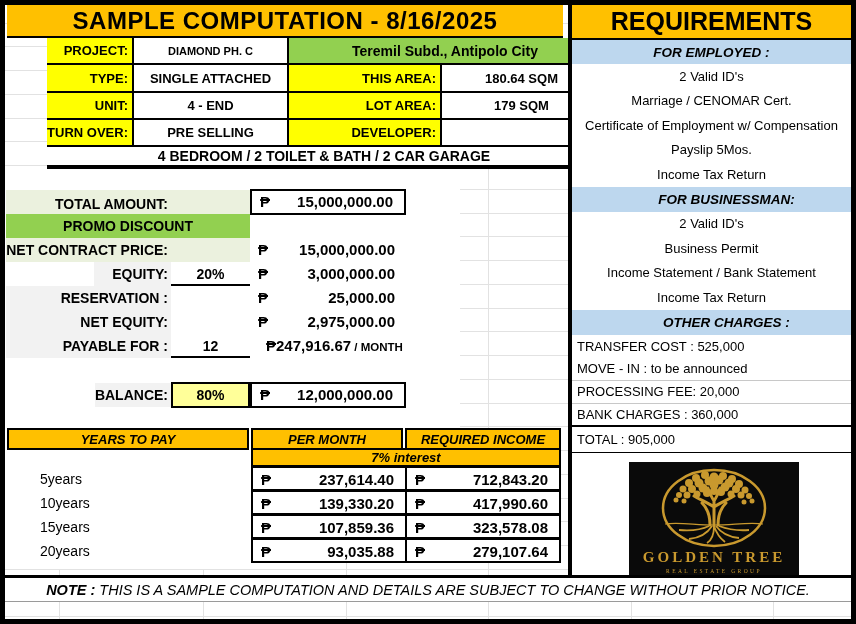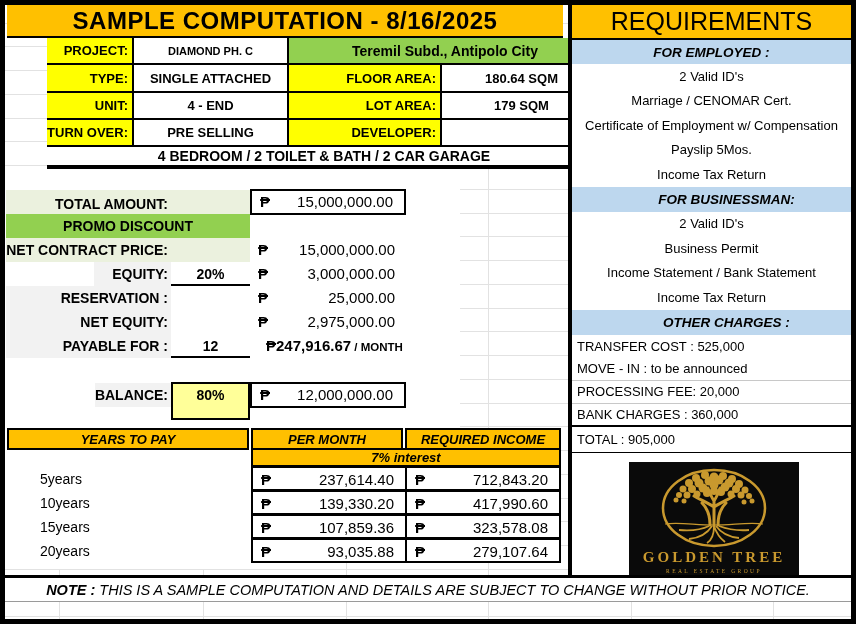--- a/index.html
+++ b/index.html
@@ -30,35 +30,35 @@
   .ptable .feat{grid-column:1/5;border-bottom:4px solid #000;font-size:14px;}
 
   
   .abs{position:absolute;box-sizing:border-box;z-index:2;}
   .lband{height:24px;display:flex;align-items:center;}
   .clabel{font-weight:bold;font-size:14px;text-align:right;width:162px;left:6px;height:24px;line-height:24px;}
   .pct{left:171px;width:79px;height:24px;text-align:center;font-weight:bold;font-size:14px;line-height:24px;background:#fff;}
   .vbox{left:250px;width:156px;height:26px;border:2px solid #000;background:#fff;}
   .vrow{left:250px;width:156px;height:24px;}
   .peso{position:absolute;left:8px;top:0;font-weight:bold;font-size:15px;line-height:23px;}
-  .amt{position:absolute;right:11px;top:0;font-weight:normal;font-size:15px;line-height:23px;}
+  .amt{position:absolute;right:11px;top:0;font-weight:bold;font-size:15px;line-height:23px;}
   .vbox .peso{line-height:22px;}.vbox .amt{line-height:22px;}
 
   
   .ohead{background:#FFC000;border:2px solid #000;display:flex;align-items:center;justify-content:center;
     font-weight:bold;font-style:italic;font-size:13px;}
   .ycell{border:2px solid #000;background:#fff;height:25px;}
   .ylab{font-size:14px;text-align:left;}
 
   
   .panel{position:absolute;left:568px;top:5px;width:283px;height:573px;border-left:4px solid #000;
     box-sizing:border-box;background:#fff;z-index:2;display:flex;flex-direction:column;}
   .panel>div{box-sizing:border-box;flex:none;}
   .rq-head{height:35px;background:#FFC000;border-bottom:2px solid #000;display:flex;align-items:center;justify-content:center;
-    font-size:25px;font-weight:normal;}
+    font-size:25px;font-weight:bold;}
   .band{height:24px;background:#BDD7EE;display:flex;align-items:center;justify-content:center;
     font-weight:bold;font-style:italic;font-size:13.5px;}
   .b2{height:25px;padding-left:30px;}
   .rq-item{height:24.5px;display:flex;align-items:center;justify-content:center;font-size:13px;}
   .chg{height:23px;display:flex;align-items:center;padding-left:5px;font-size:13px;}
   .chg-total{height:26px;display:flex;align-items:center;padding-left:5px;font-size:13px;border-bottom:1px solid #000;}
   .u-gray{border-bottom:1px solid #c8c8c8;}
   .u-black{border-bottom:2px solid #000;}
 
   
@@ -82,21 +82,21 @@
 
   <div class="title">SAMPLE COMPUTATION - 8/16/2025</div>
 
   <div class="ptable">
     <div class="lab">PROJECT:</div>
     <div class="small">DIAMOND PH. C</div>
     <div class="loc">Teremil Subd., Antipolo City</div>
 
     <div class="lab">TYPE:</div>
     <div>SINGLE ATTACHED</div>
-    <div class="lab">FLOOR AREA:</div>
+    <div class="lab">THIS AREA:</div>
     <div>180.64 SQM</div>
 
     <div class="lab">UNIT:</div>
     <div>4 - END</div>
     <div class="lab">LOT AREA:</div>
     <div>179 SQM</div>
 
     <div class="lab">TURN OVER:</div>
     <div>PRE SELLING</div>
     <div class="lab">DEVELOPER:</div>
@@ -145,21 +145,21 @@
 
   <div class="abs lband" style="left:6px;top:334px;width:165px;background:#F2F2F2;"></div>
   <div class="abs clabel" style="top:334px;">PAYABLE FOR :</div>
   <div class="abs pct" style="top:334px;border-bottom:2px solid #000;">12</div>
   <div class="abs" style="left:250px;top:334px;width:240px;height:24px;line-height:24px;padding-left:16px;">
     <span style="font-weight:bold;font-size:15px;">₱247,916.67</span><span style="font-weight:bold;font-size:11.5px;"> / MONTH</span>
   </div>
 
   <div class="abs lband" style="left:95px;top:383px;width:76px;background:#F2F2F2;"></div>
   <div class="abs clabel" style="top:383px;">BALANCE:</div>
-  <div class="abs pct" style="top:382px;height:38px;line-height:22px;border:2px solid #000;background:#FFFF99;">80%</div>
+  <div class="abs pct" style="top:382px;height:26px;line-height:22px;border:2px solid #000;background:#FFFF99;">80%</div>
   <div class="abs vbox" style="top:382px;">
     <span class="peso">₱</span>
     <span class="amt">12,000,000.00</span>
   </div>
 
   <div class="abs ohead" style="left:7px;top:428px;width:242px;height:22px;">YEARS TO PAY</div>
   <div class="abs ohead" style="left:251px;top:428px;width:152px;height:22px;">PER MONTH</div>
   <div class="abs ohead" style="left:405px;top:428px;width:156px;height:22px;">REQUIRED INCOME</div>
   <div class="abs ohead" style="left:251px;top:448px;width:310px;height:19px;">7% interest</div>
 

